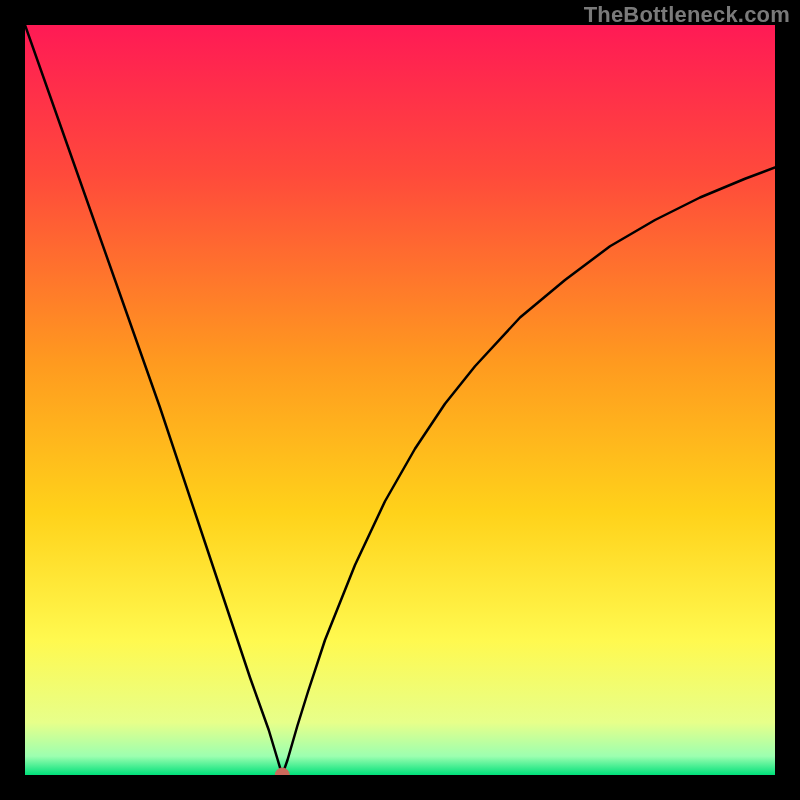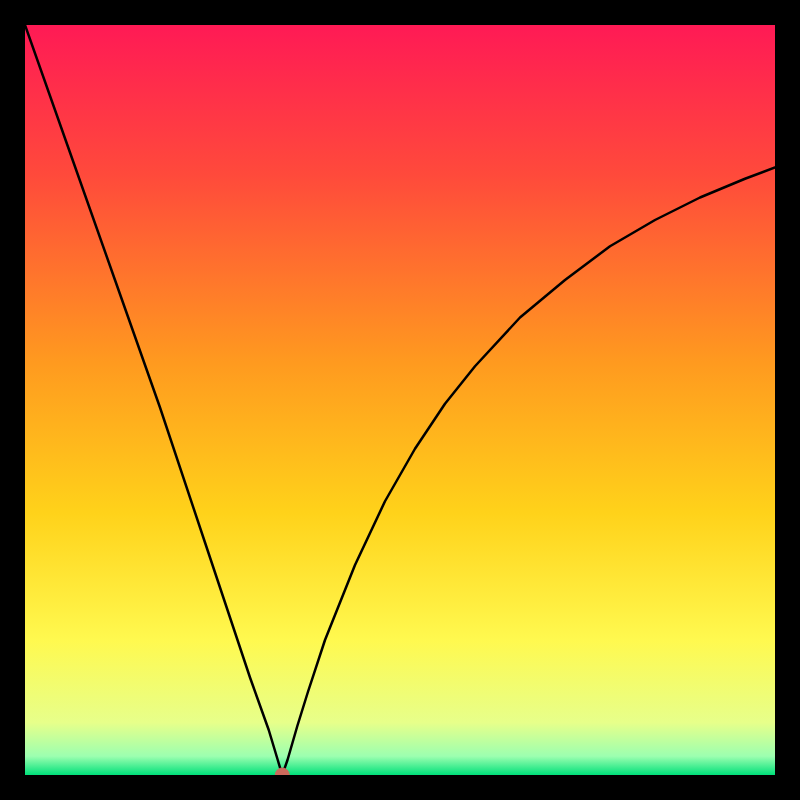--- a/index.html
+++ b/index.html
@@ -50,13 +50,14 @@
           <stop offset="82%" stop-color="#fff94f"></stop>
           <stop offset="93%" stop-color="#e7ff8a"></stop>
           <stop offset="97.5%" stop-color="#9cffb0"></stop>
           <stop offset="100%" stop-color="#00e07a"></stop>
         </linearGradient>
     </defs>
     <rect x="0" y="0" width="750" height="750" fill="url(#bg-grad)"></rect>
     <path id="curve-path" fill="none" stroke="#000" stroke-width="2.5" stroke-linejoin="round" stroke-linecap="round" d="M0.00 0.00 L45.00 127.50 L90.00 255.00 L135.00 382.50 L180.00 517.50 L225.00 652.50 L243.75 705.00 L252.75 735.00 L257.25 750.00 L262.50 735.00 L272.25 701.25 L282.75 667.50 L300.00 615.00 L330.00 540.00 L360.00 476.25 L390.00 423.75 L420.00 378.75 L450.00 341.25 L495.00 292.50 L540.00 255.00 L585.00 221.25 L630.00 195.00 L675.00 172.50 L720.00 153.75 L750.00 142.50"></path>
     <circle id="marker-dot" fill="#cc6a5c" stroke="#cc6a5c" cx="257.25" cy="750.00" r="7"></circle>
   </svg>
+  <div class="attribution">TheBottleneck.com</div>
 </div>
 
 </body></html>

